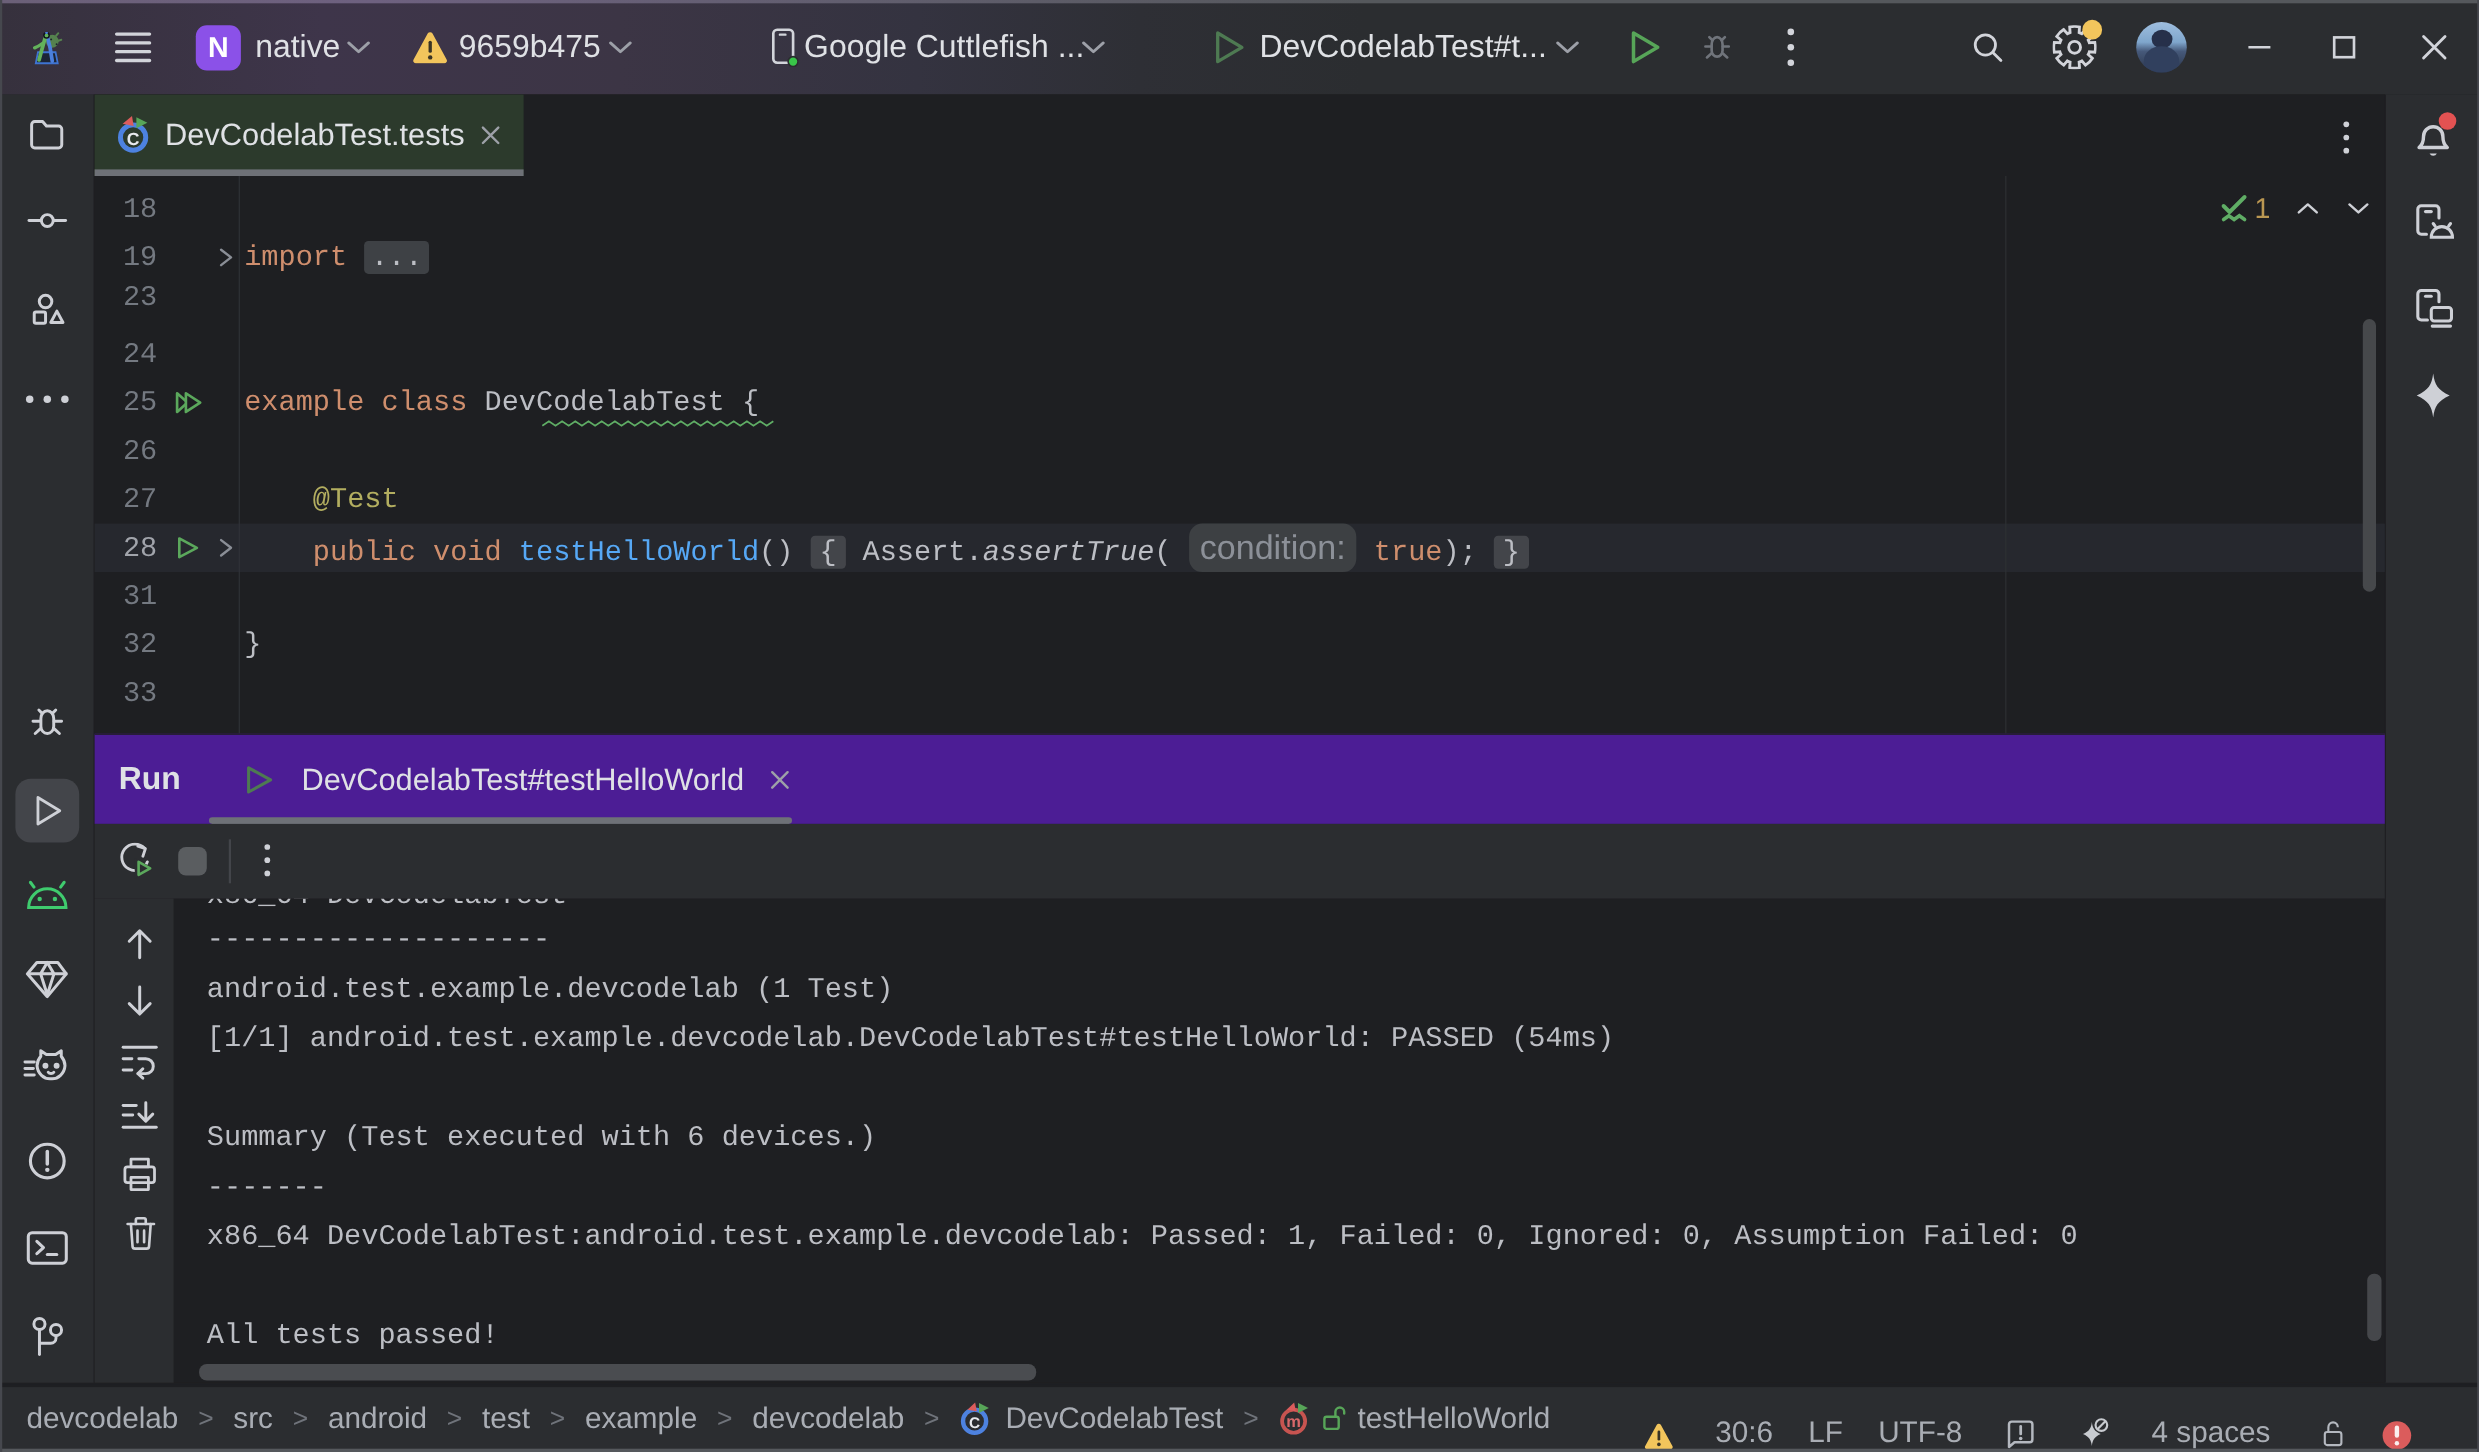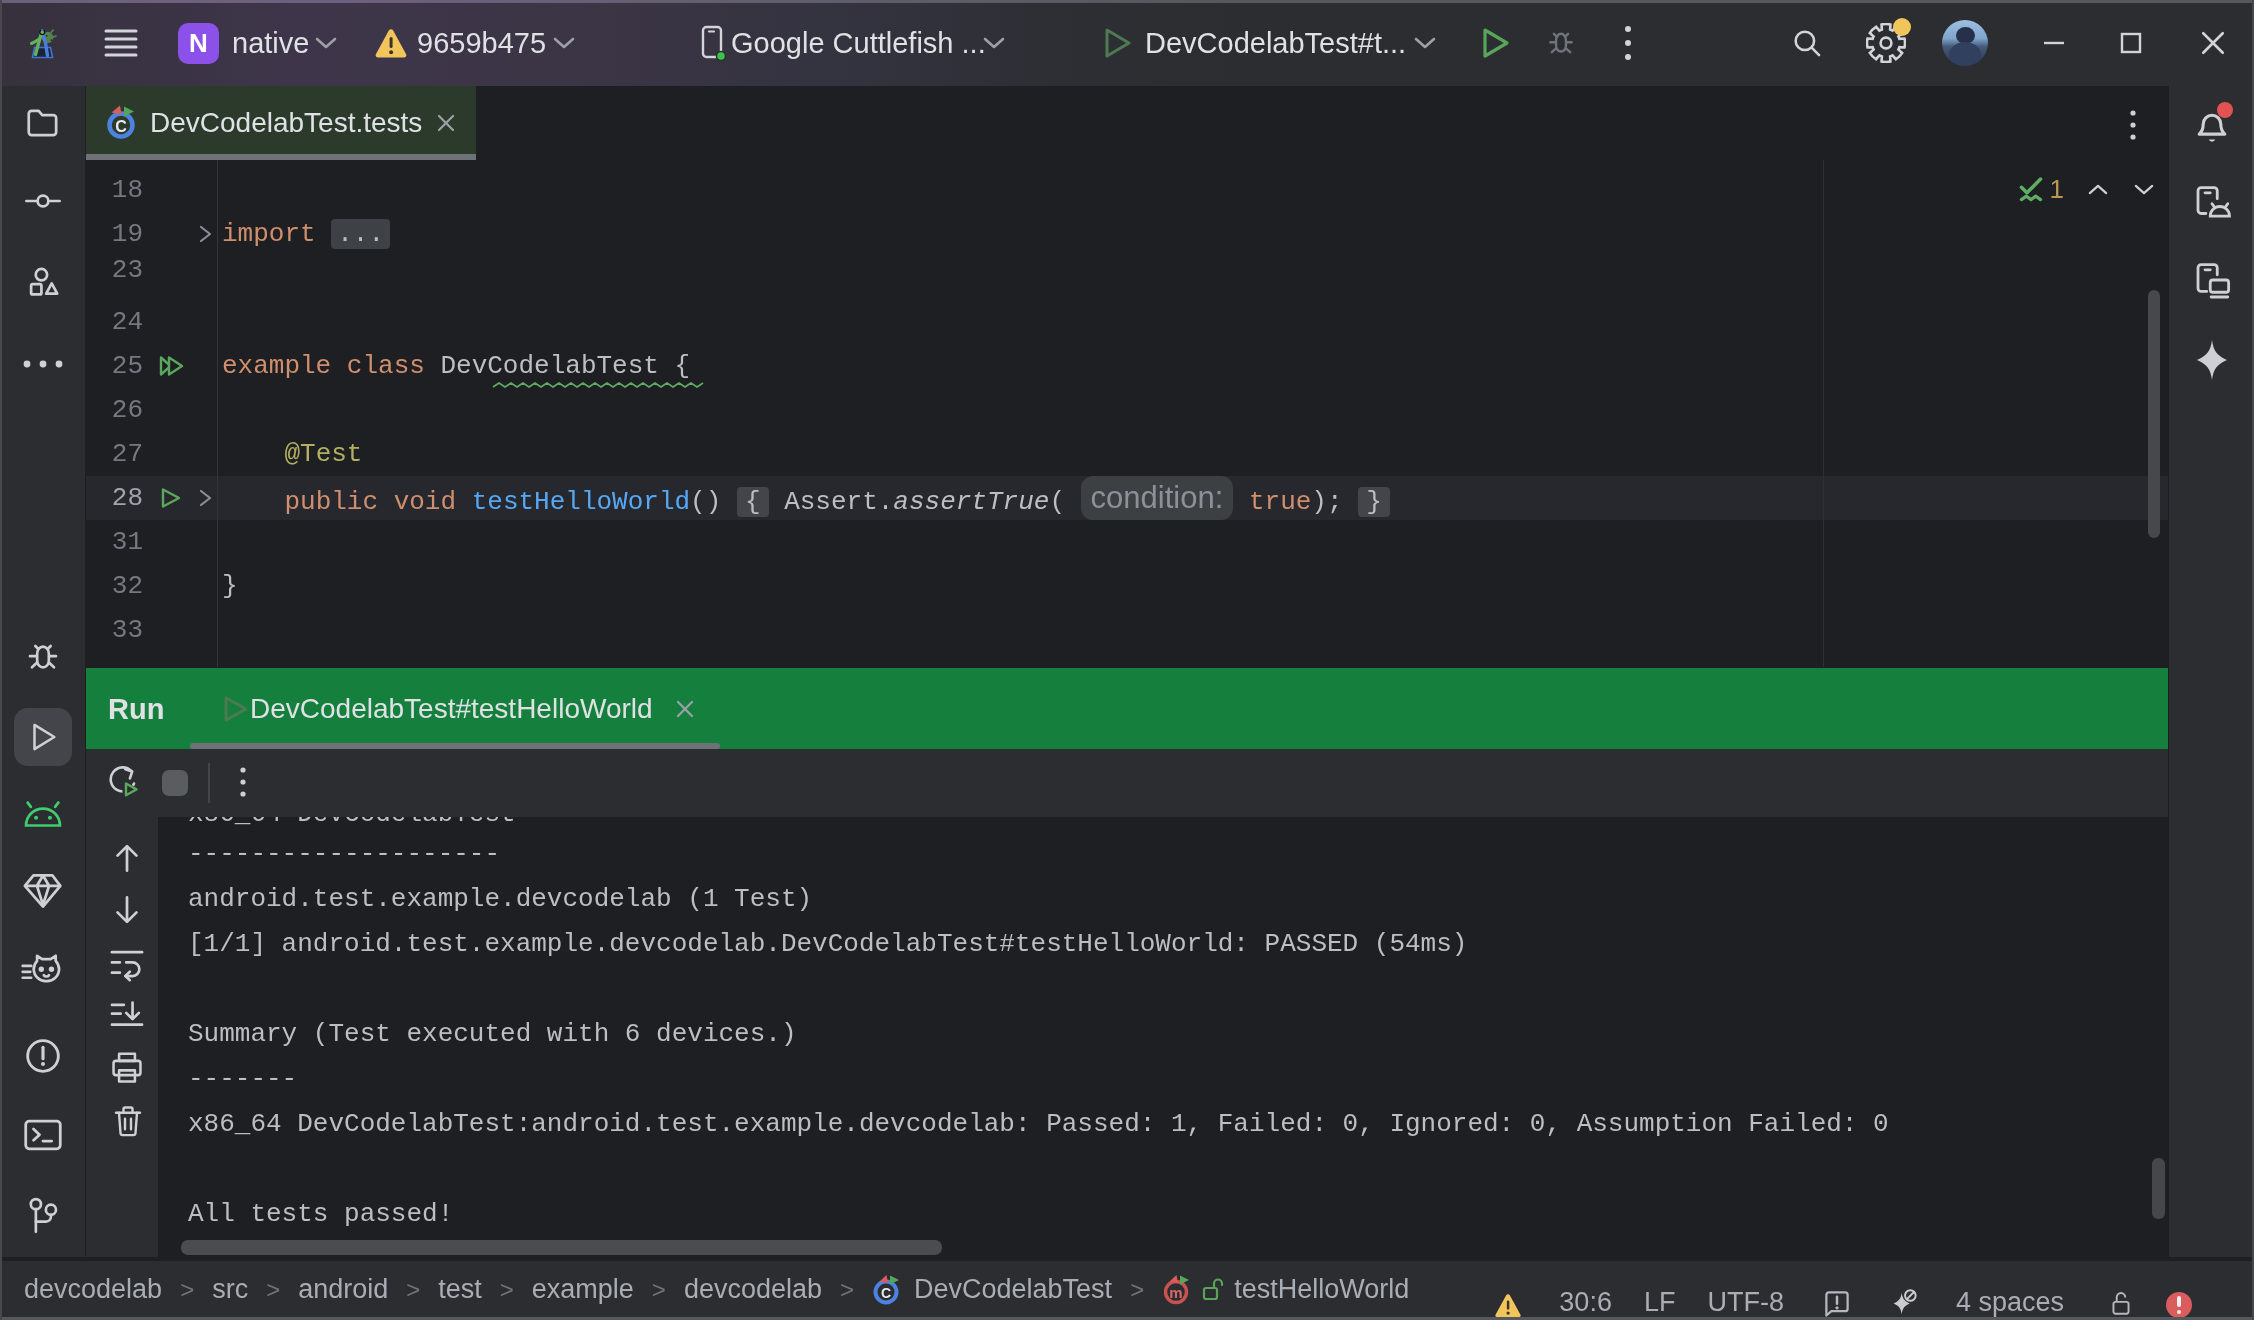--- a/index.html
+++ b/index.html
@@ -43,21 +43,21 @@
   .ann { color:#B3AE60; }
   .mdecl { color:#56A8F5; }
   .fold-box { background:#3E4145; color:#BCBEC4; border-radius:4px; padding:0 6px; }
   .brace-box { background:#43454A; color:#BCBEC4; border-radius:4px; padding:0 8px; }
   .hint-pill { display:inline-block; background:#3D4043; color:#8C9098; border-radius:12px; padding:0 10px; font-size:31px;
     font-family:"Liberation Sans", sans-serif; vertical-align:1px; }
   #curline { position:absolute; left:0; top:316px; width:2082px; height:44px; background:#26282E; }
 
   
   #runpanel { left:0; top:581px; width:2082px; height:590px; background:#1E1F22; }
-  #runhead { position:absolute; left:0; top:0; width:2082px; height:82px; background:#15803d; border-top:1px solid #1E1F22; }
+  #runhead { position:absolute; left:0; top:0; width:2082px; height:82px; background:#4c1d95; border-top:1px solid #1E1F22; }
   #runtoolbar { position:absolute; left:0; top:82px; width:2082px; height:68px; background:#2B2D30; }
   #runstrip { position:absolute; left:0; top:150px; width:72px; height:440px; background:#2B2D30; }
   #console { position:absolute; left:72px; top:150px; width:2010px; height:440px; background:#1E1F22; overflow:hidden; }
   .conline { position:absolute; left:30px; height:45px; line-height:45px; font-size:26px; color:#BCBEC4;
     font-family:"Liberation Mono", monospace; white-space:pre; }
 </style>
 </head>
 <body>
 <div id="titlebar" class="abs">
 
@@ -451,21 +451,21 @@
 
     <div style="position:absolute;right:8px;top:130px;width:12px;height:248px;background:#46484B;border-radius:6px;"></div>
   </div>
   <div id="runpanel" class="abs">
     <div id="runhead">
       <span style="position:absolute;left:22px;top:50%;transform:translateY(-50%);font-size:29px;font-weight:bold;color:#DFE1E5;">Run</span>
       <div style="position:absolute;left:136px;top:0;height:100%;display:flex;align-items:center;">
         <svg width="28" height="30" viewBox="0 0 28 30">
             <path d="M4 4 L24 15 L4 26 Z" fill="none" stroke="#4E7A52" stroke-width="2.8" stroke-linejoin="round"></path>
           </svg>
-        <span style="margin-left:0;font-size:28px;color:#DFE1E5;">DevCodelabTest#testHelloWorld</span>
+        <span style="margin-left:24px;font-size:28px;color:#DFE1E5;">DevCodelabTest#testHelloWorld</span>
         <svg style="margin-left:22px;" width="20" height="20" viewBox="0 0 20 20">
             <path d="M3 3 L17 17 M17 3 L3 17" stroke="#9DA0A8" stroke-width="2.2" stroke-linecap="round"></path>
           </svg>
       </div>
       <div style="position:absolute;left:104px;bottom:0;width:530px;height:6px;border-radius:3px;background:#6E7177;"></div>
     </div>
     <div id="runtoolbar">
 
       <div style="position:absolute;left:22px;top:50%;transform:translateY(-50%);width:34px;height:34px;">
         <svg width="34" height="34" viewBox="0 0 34 34">

